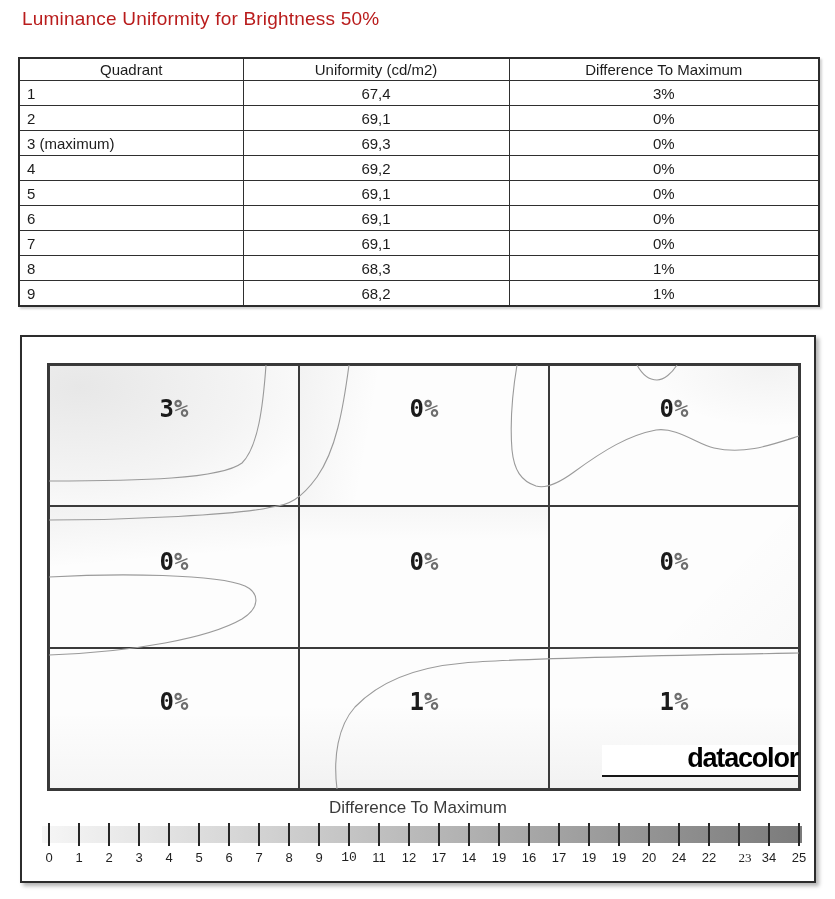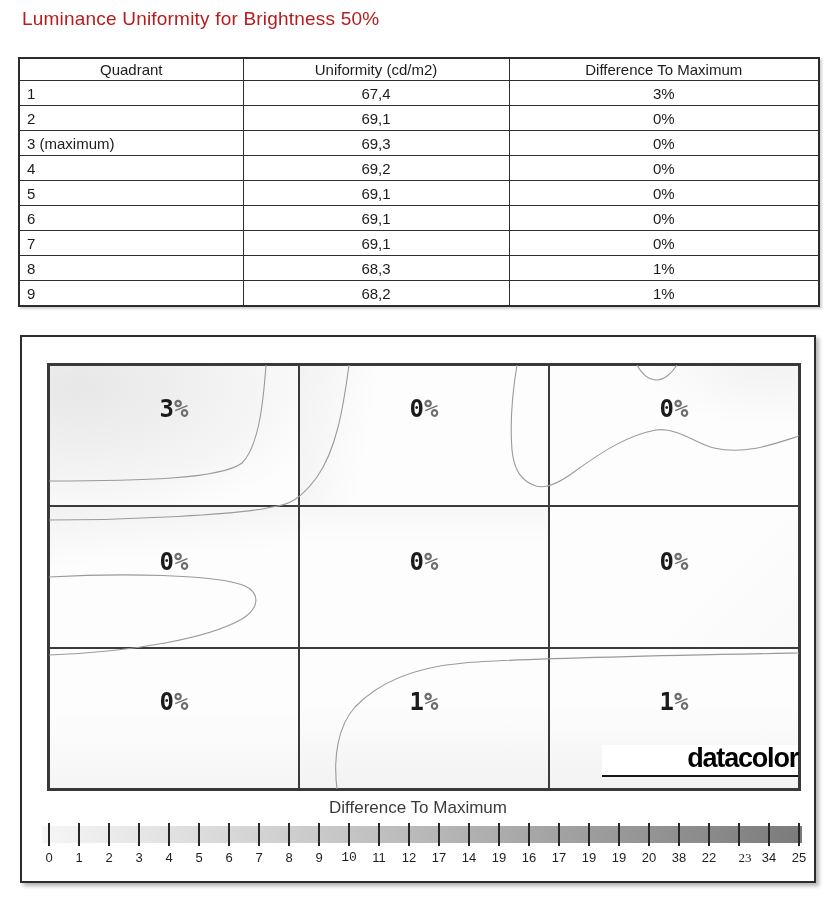--- a/index.html
+++ b/index.html
@@ -242,21 +242,21 @@
         <div class="tick-label" style="left: 472px;">16</div>
         <div class="tick" style="left: 516px;"></div>
         <div class="tick-label" style="left: 502px;">17</div>
         <div class="tick" style="left: 546px;"></div>
         <div class="tick-label" style="left: 532px;">19</div>
         <div class="tick" style="left: 576px;"></div>
         <div class="tick-label" style="left: 562px;">19</div>
         <div class="tick" style="left: 606px;"></div>
         <div class="tick-label" style="left: 592px;">20</div>
         <div class="tick" style="left: 636px;"></div>
-        <div class="tick-label" style="left: 622px;">38</div>
+        <div class="tick-label" style="left: 622px;">24</div>
         <div class="tick" style="left: 666px;"></div>
         <div class="tick-label" style="left: 652px;">22</div>
         <div class="tick" style="left: 696px;"></div>
         <div class="tick-label" style="left: 688px; font-family: Liberation Serif, serif;">23</div>
         <div class="tick" style="left: 726px;"></div>
         <div class="tick-label" style="left: 712px;">34</div>
         <div class="tick" style="left: 756px;"></div>
         <div class="tick-label" style="left: 742px;">25</div>
       </div>
   </div>

